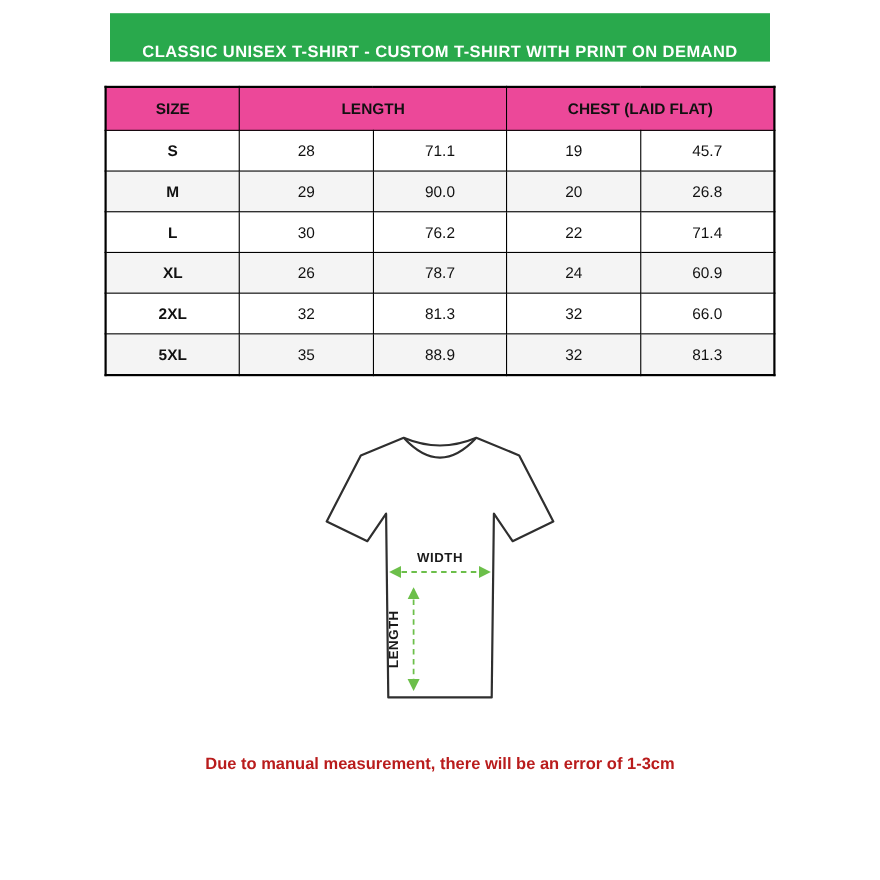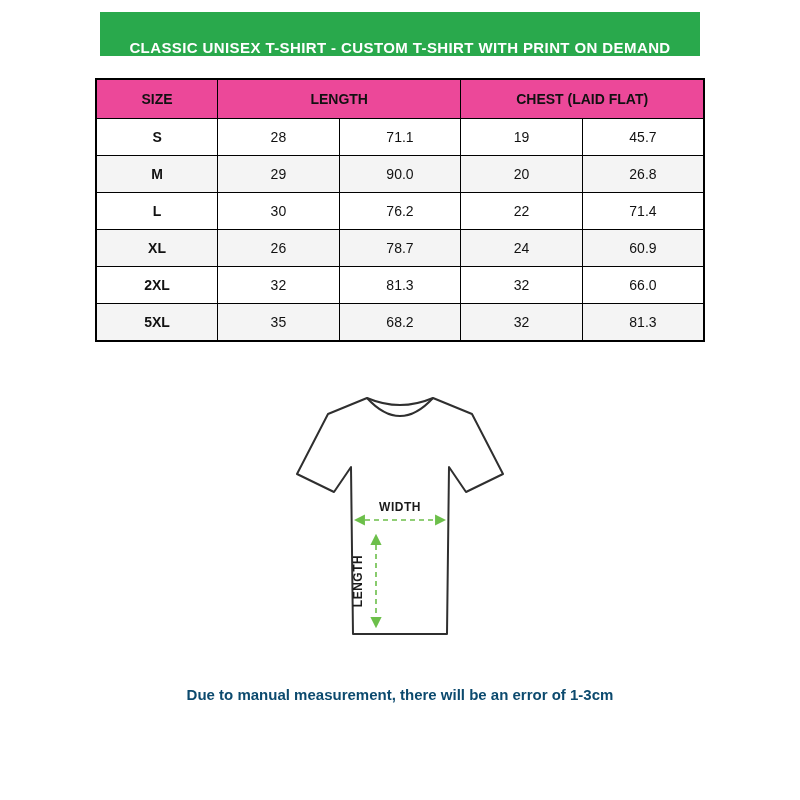--- a/index.html
+++ b/index.html
@@ -83,21 +83,21 @@
     font-weight: bold;
     font-size: 12px;
     letter-spacing: 0.5px;
     fill: #1a1a1a;
   }
 
   
   .note {
     margin-top: 18px;
     text-align: center;
-    color: #0c4a6e;
+    color: #b91c1c;
     font-weight: bold;
     font-size: 15px;
   }
 </style>
 </head>
 <body>
 
 <div class="page">
 
   <div class="banner">
@@ -145,21 +145,21 @@
         <tr>
           <td class="size">2XL</td>
           <td>32</td>
           <td>81.3</td>
           <td>32</td>
           <td>66.0</td>
         </tr>
         <tr>
           <td class="size">5XL</td>
           <td>35</td>
-          <td>68.2</td>
+          <td>88.9</td>
           <td>32</td>
           <td>81.3</td>
         </tr>
       </tbody>
     </table>
   </div>
 
   <div class="diagram-wrap">
     <svg width="320" height="300" viewBox="0 0 320 300">
       <defs>

